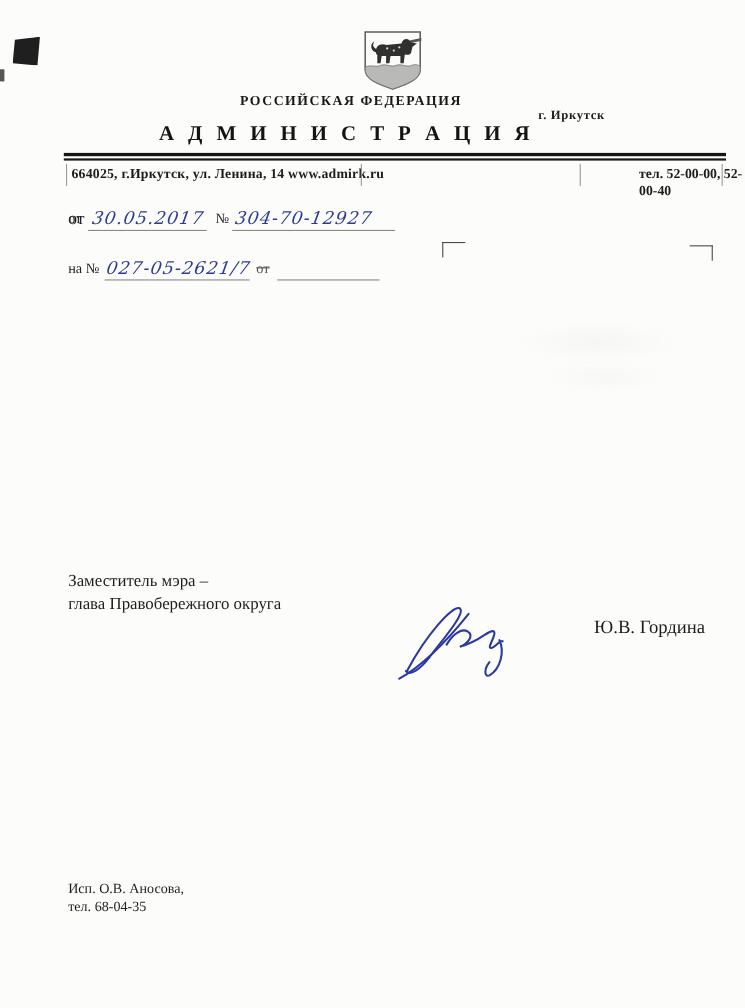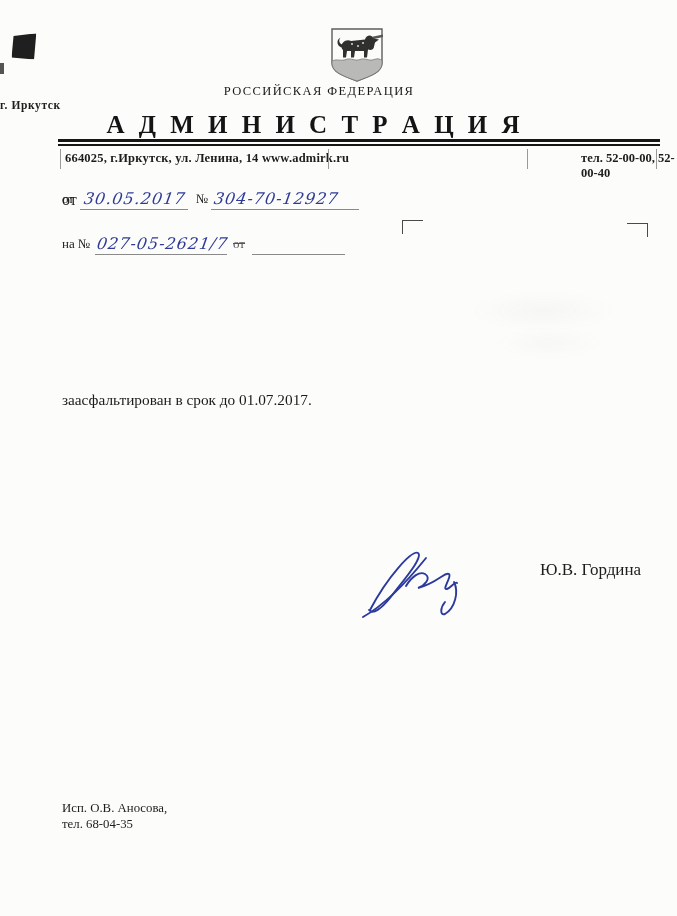--- a/index.html
+++ b/index.html
@@ -22,25 +22,25 @@
   .g1{left:468px;top:292px;width:150px;height:38px;
       background:radial-gradient(ellipse at center,rgba(130,130,130,.10),rgba(130,130,130,0) 70%);}
   .g2{left:495px;top:328px;width:110px;height:30px;
       background:radial-gradient(ellipse at center,rgba(130,130,130,.08),rgba(130,130,130,0) 70%);}
 
   
   .emblem{left:328px;top:26px;width:58px;height:58px;}
 
   
   .country{left:0;top:84px;width:638px;text-align:center;
-    font-weight:normal;font-size:12.5px;letter-spacing:1.4px;color:#191919;}
-  .city{left:0;top:99px;width:550px;text-align:left;
+    font-weight:bold;font-size:12.5px;letter-spacing:1.4px;color:#191919;}
+  .city{left:0;top:99px;width:550px;text-align:right;
     font-weight:bold;font-size:11.5px;letter-spacing:.6px;}
   .org-title{left:0;top:111px;width:630px;text-align:center;
-    font-weight:bold;font-size:25px;letter-spacing:4px;color:#141414;}
+    font-weight:bold;font-size:19px;letter-spacing:4px;color:#141414;}
   .rule{left:58px;top:139px;width:602px;height:2px;
     border-top:3px solid #161616;border-bottom:2px solid #161616;}
 
   .vbar{width:0;border-left:1px solid #9a9a9a;height:20px;top:149px;}
   .addr{left:65px;top:151px;font-size:12.5px;font-weight:600;letter-spacing:.2px;}
   .phone{left:533px;top:151px;font-size:12.5px;font-weight:600;margin-left:48px;}
 
   
   .ref-label{font-size:13px;color:#222;}
   .hand{font-family:"DejaVu Serif",serif;font-style:italic;
@@ -119,24 +119,25 @@
 <span class="abs uline ref-row2" style="left:95px;width:132px;height:18px;">
     <span class="hand abs" style="left:2px;top:-2px;">027-05-2621/7</span>
   </span>
 <span class="abs ref-label strike ref-row2" style="left:233px;">от</span>
 <span class="abs uline ref-row2" style="left:252px;width:93px;height:18px;"></span>
 
 <div class="abs corner-bracket cb-left"></div>
 <div class="abs corner-bracket cb-right"></div>
 
 <div class="abs body-text">
-  <div class="body-line last">заасфальтирован в срок до 01.07.2017.</div>
 </div>
 
 <div class="abs post">
+  <div>Заместитель мэра –</div>
+  <div>глава Правобережного округа</div>
 </div>
 
 <div class="abs signature-svg">
   <svg width="118" height="82" viewBox="0 0 118 82">
     <g fill="none" stroke="#2c3a9e" stroke-width="1.9" stroke-linecap="round">
       <path d="M10 72 C28 38 52 12 58 15 C64 19 42 44 30 60 C22 70 13 77 9 72"></path>
       <path d="M3 79 C26 66 50 40 66 20"></path>
       <path d="M46 48 C52 38 60 33 65 36 C72 40 64 48 58 50 C66 48 75 43 81 39 C87 35 91 34 89 40 C87 46 83 52 87 51 C91 50 95 43 97 45"></path>
       <path d="M94 44 C99 54 95 70 85 76 C80 78 80 70 85 64"></path>
     </g>

